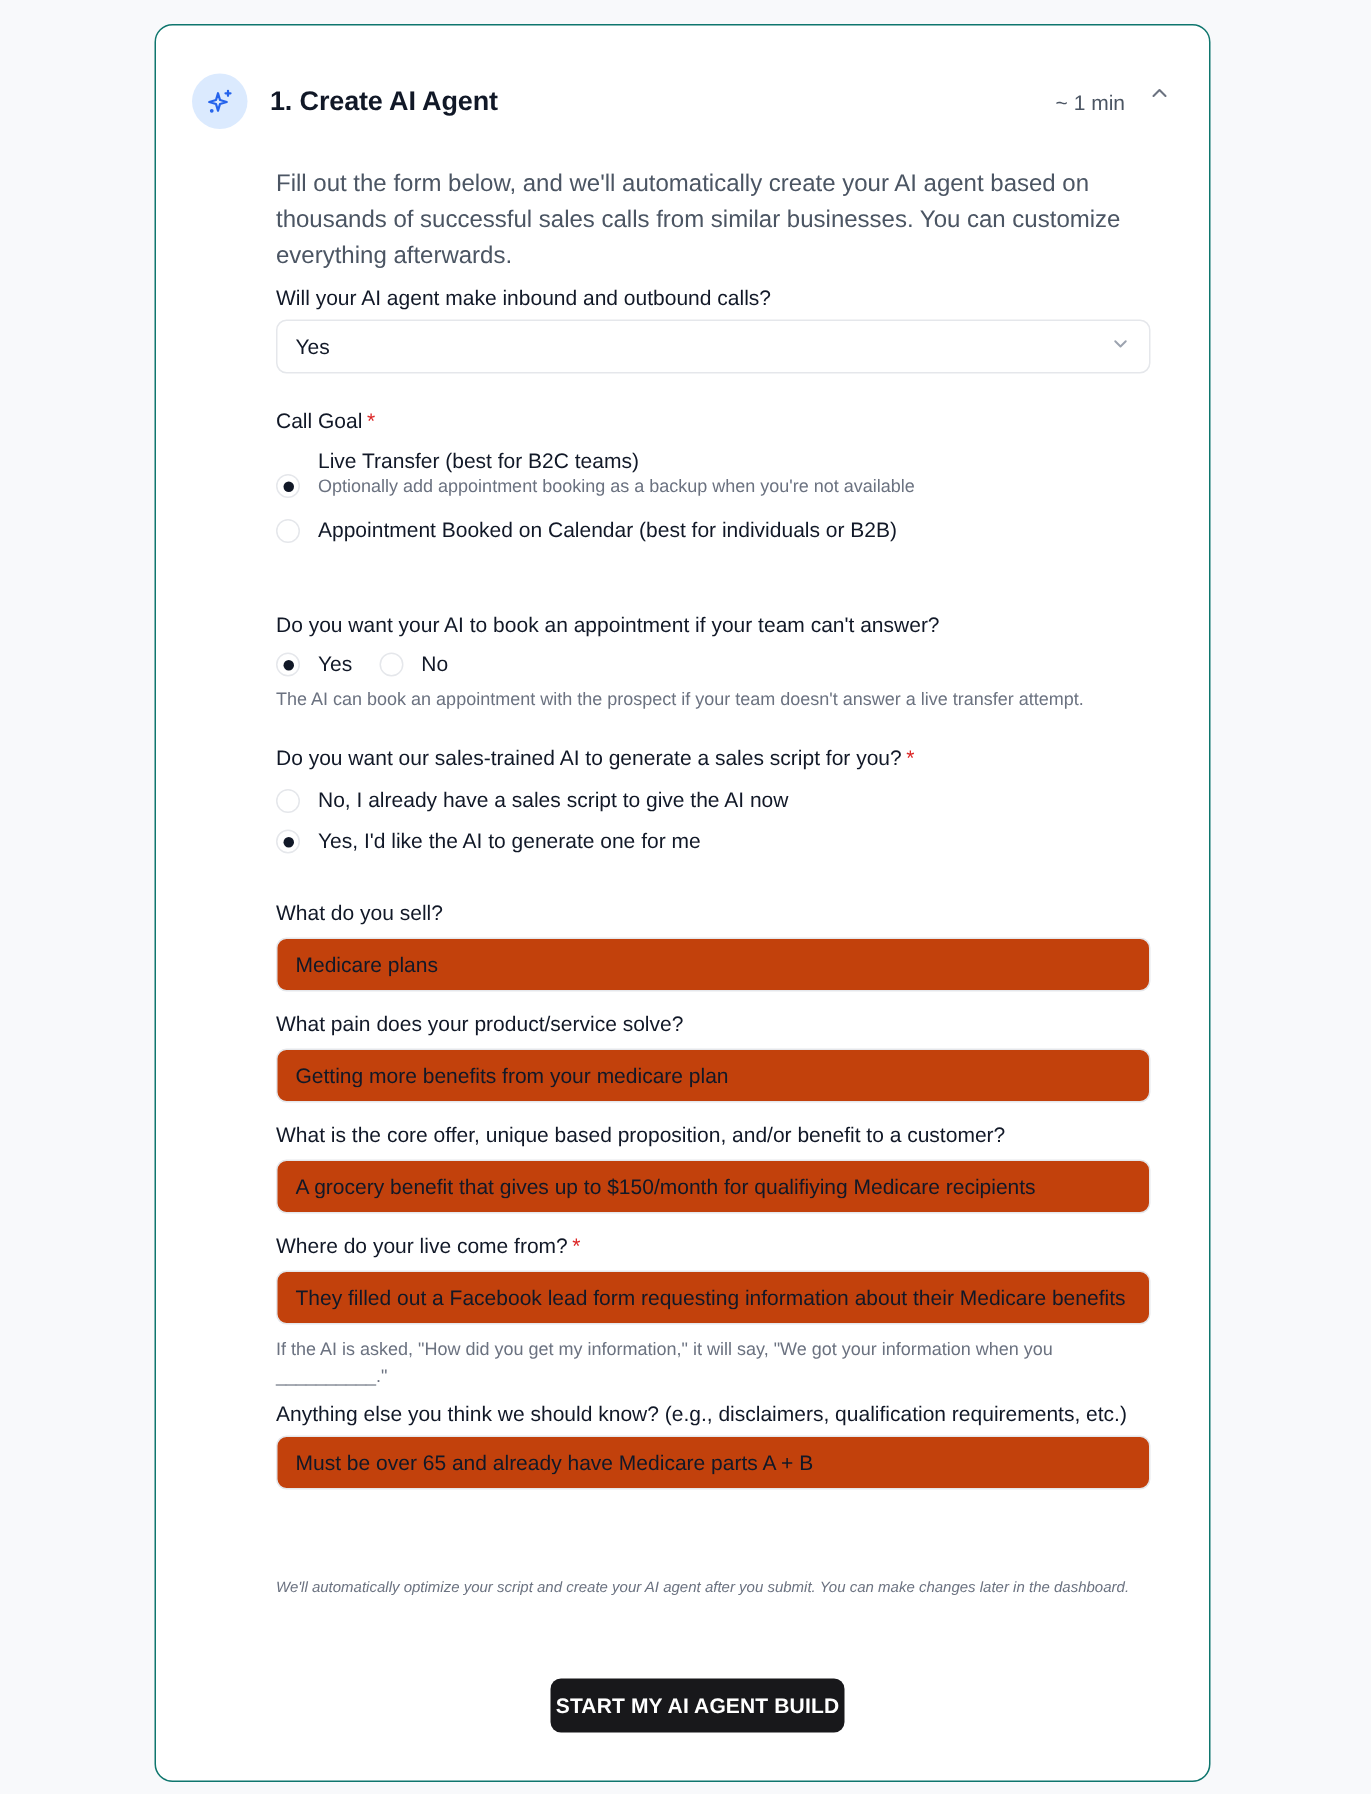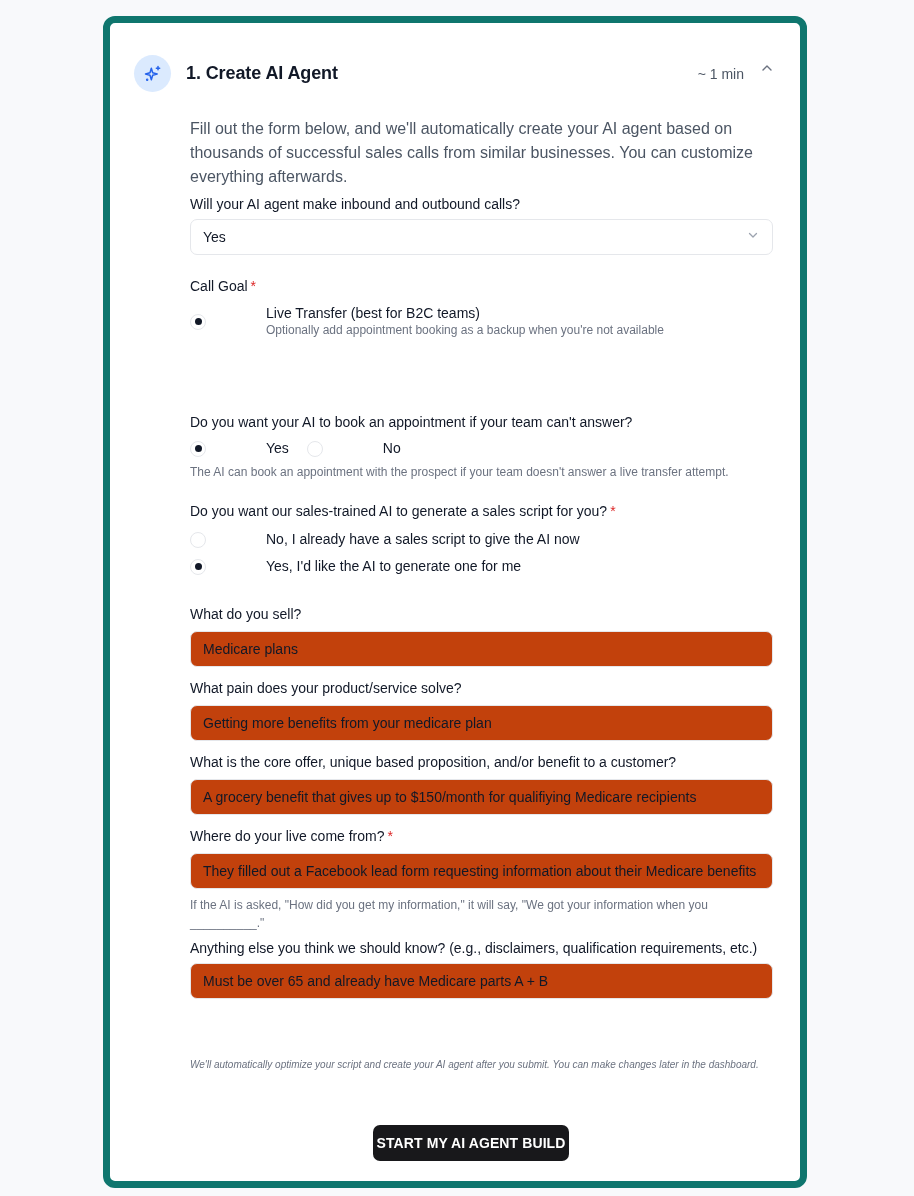--- a/index.html
+++ b/index.html
@@ -11,21 +11,21 @@
       color: #111827;
       overflow: hidden;
     }
     .card {
       position: absolute;
       left: 103px;
       top: 16px;
       width: 704px;
       height: 1172px;
       background: #ffffff;
-      border: 7px solid #0f766e;
+      border: 1px solid #0f766e;
       border-radius: 12px;
     }
     .header {
       position: absolute;
       left: 24px;
       top: 32px;
       right: 24px;
       height: 38px;
     }
     .icon-badge {
@@ -121,23 +121,22 @@
       white-space: nowrap;
       overflow: hidden;
     }
     .help {
       font-size: 12px;
       line-height: 18px;
       color: #6b7280;
     }
     .radio-row {
       display: flex;
-      align-items: center;
+      align-items: flex-end;
       cursor: pointer;
-      gap: 48px;
     }
     .radio {
       width: 16px;
       height: 16px;
       border-radius: 50%;
       border: 1px solid #e5e7eb;
       background: #fff;
       flex: 0 0 16px;
       margin-top: 1px;
       display: flex;
@@ -225,20 +224,24 @@
     </div>
 
     <div class="abs" style="top:170px;">
       <div class="label"><span>Call Goal</span><span class="req">*</span></div>
       <div class="radio-row" style="margin-top:9px;">
         <span class="radio checked"></span>
         <div>
           <div class="radio-text">Live Transfer (best for B2C teams)</div>
           <div class="radio-text radio-sub">Optionally add appointment booking as a backup when you're not available</div>
         </div>
+      </div>
+      <div class="radio-row" style="margin-top:12px;">
+        <span class="radio"></span>
+        <div class="radio-text">Appointment Booked on Calendar (best for individuals or B2B)</div>
       </div>
     </div>
 
     <div class="abs" style="top:306px;">
       <div class="label">Do you want your AI to book an appointment if your team can't answer?</div>
       <div class="inline-radios" style="margin-top:8px;">
         <div class="radio-row">
           <span class="radio checked"></span>
           <span class="radio-text">Yes</span>
         </div>

